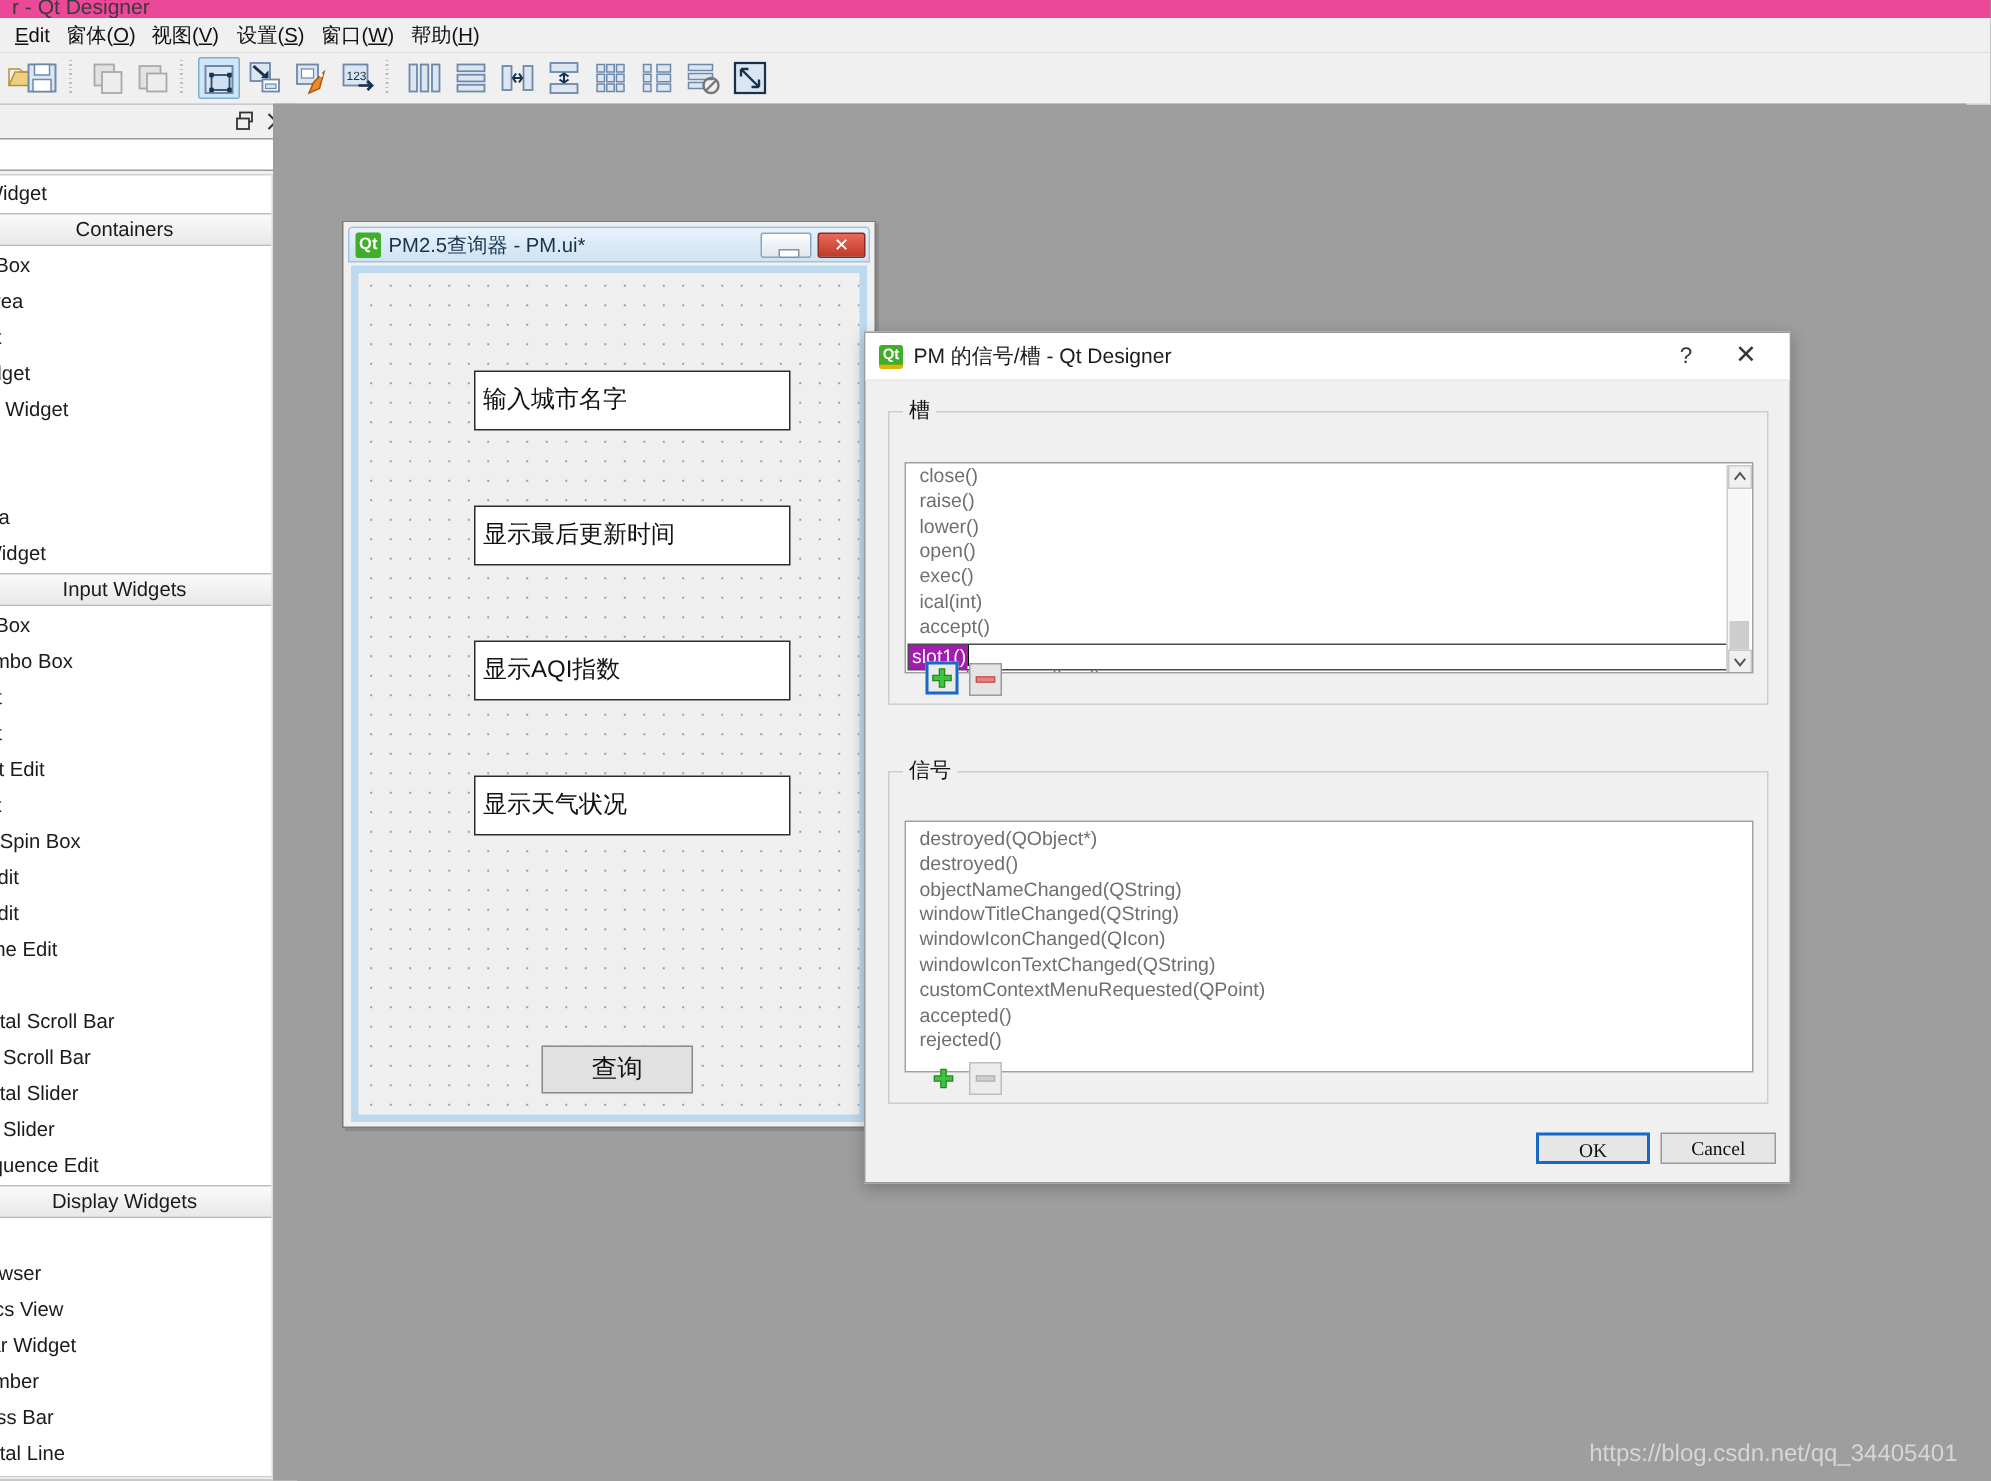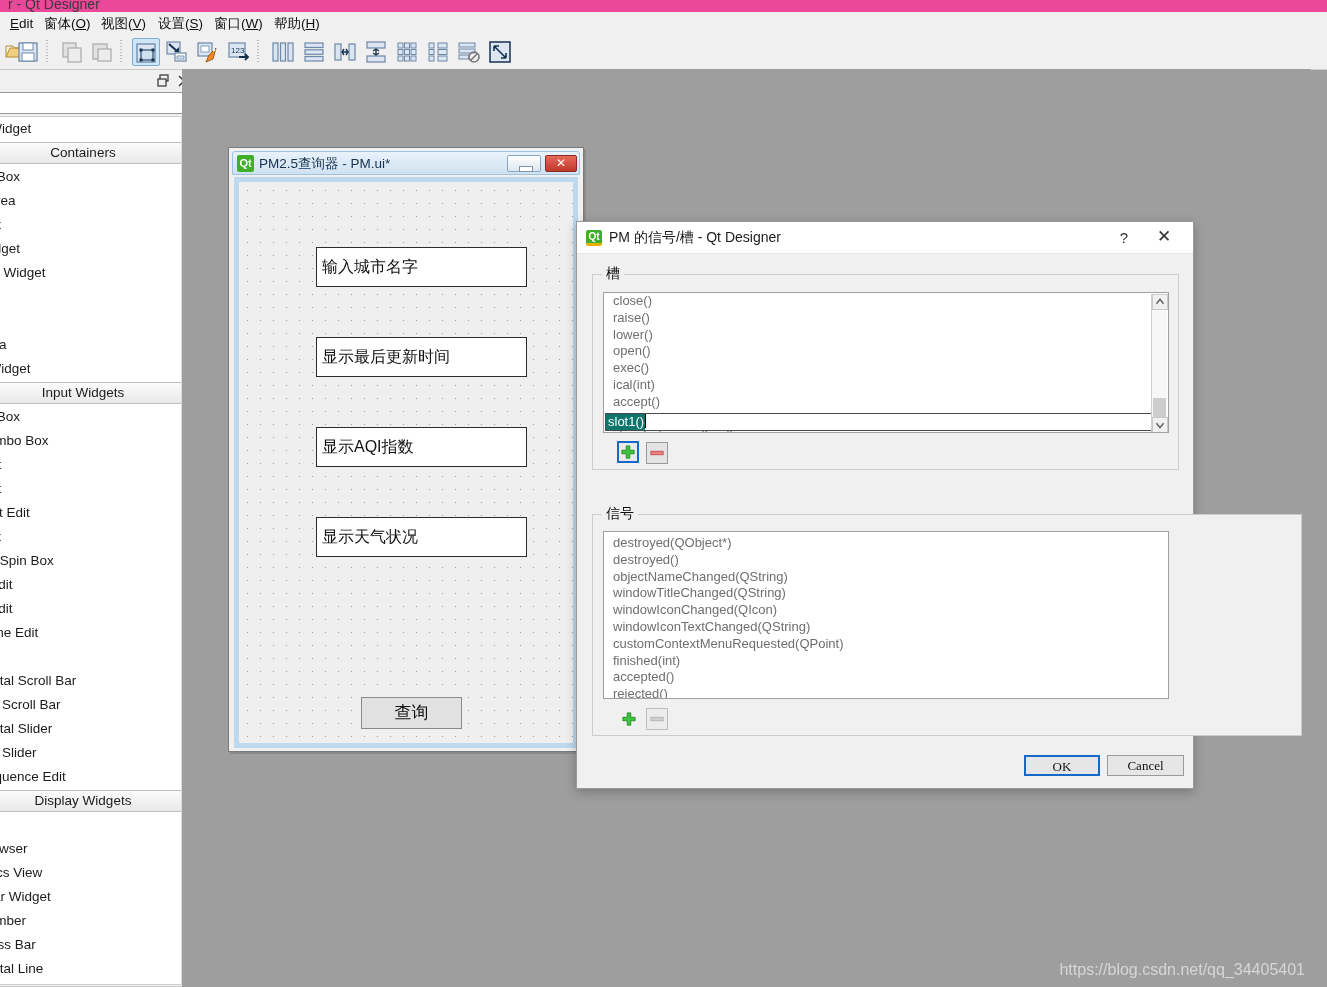--- a/index.html
+++ b/index.html
@@ -131,28 +131,28 @@
     border-bottom:3px solid #e8b000;box-sizing:border-box;}
   #dlg-title-text{position:absolute;left:32px;top:7px;font-size:14px;color:#1b1b1b;white-space:nowrap;}
   #dlg-help{position:absolute;right:58px;top:5px;width:22px;height:22px;text-align:center;
     line-height:22px;font-size:15px;color:#333;cursor:pointer;}
   #dlg-close{position:absolute;right:18px;top:5px;width:22px;height:22px;text-align:center;
     line-height:20px;font-size:17px;color:#333;cursor:pointer;}
   .group{position:absolute;border:1px solid #cdcdcd;box-sizing:border-box;background:#f0f0f0;}
   .group > .glabel{position:absolute;left:9px;top:-10px;background:#f0f0f0;padding:0 4px;
     font-size:14px;color:#111;}
   .listbox{position:absolute;background:#fff;border:1px solid #a0a0a0;box-sizing:border-box;
-    overflow:hidden;}
+    overflow:hidden;margin-top:16px;}
   .litem{height:16.8px;line-height:16.8px;font-size:13px;color:#6f6f6f;padding-left:9px;
     white-space:nowrap;cursor:default;}
   #slot-edit{
     position:absolute;left:1px;bottom:1px;width:547px;height:18px;background:#fff;
     border:1px solid #4b4b4b;box-sizing:border-box;
   }
-  #slot-edit .sel{display:inline-block;background:#0f766e;color:#fff;font-size:13px;
+  #slot-edit .sel{display:inline-block;background:#a21caf;color:#fff;font-size:13px;
     line-height:16px;padding:0 1px 0 2px;}
   #slot-edit .caret{display:inline-block;width:1px;height:14px;background:#000;
     vertical-align:-2px;margin-left:0px;}
   .vscroll{position:absolute;top:1px;width:16px;background:#f7f7f7;border-left:1px solid #cfcfcf;
     box-sizing:border-box;}
   .vscroll .arrow{width:16px;height:16px;background:#f0f0f0;border:1px solid #c9c9c9;
     box-sizing:border-box;cursor:pointer;}
   .vscroll .thumb{position:absolute;left:1px;width:13px;background:#cdcdcd;cursor:pointer;}
   .plusminus{position:absolute;width:22px;height:22px;box-sizing:border-box;cursor:pointer;}
   .plusminus.add{background:#eaeaea;border:2px solid #1669c8;}
@@ -507,32 +507,31 @@
           <path d="M6,1 H10 V6 H15 V10 H10 V15 H6 V10 H1 V6 H6 Z" fill="#3fc23f" stroke="#1f8b1f" stroke-width="1"></path>
         </svg>
       </div>
       <div class="plusminus rem" style="left:53px;top:167px;">
         <svg viewBox="0 0 16 16" width="14" height="14" style="margin:3px;">
           <rect x="1" y="6" width="14" height="4" fill="#f08080" stroke="#c04a4a" stroke-width="1"></rect>
         </svg>
       </div>
     </div>
 
-    <div class="group" style="left:15px;top:292px;width:710px;height:222px;text-decoration:underline;">
+    <div class="group" style="left:15px;top:292px;width:587px;height:222px;text-decoration:underline;">
       <div class="glabel">信号</div>
       <div class="listbox" style="left:10px;top:16px;width:566px;height:168px;">
         <div id="signals-items" style="padding-top:3px;">
             <div class="litem">destroyed(QObject*)</div>
             <div class="litem">destroyed()</div>
             <div class="litem">objectNameChanged(QString)</div>
             <div class="litem">windowTitleChanged(QString)</div>
             <div class="litem">windowIconChanged(QIcon)</div>
             <div class="litem">windowIconTextChanged(QString)</div>
             <div class="litem">customContextMenuRequested(QPoint)</div>
-            <div class="litem">finished(int)</div>
             <div class="litem">accepted()</div>
             <div class="litem">rejected()</div>
           </div>
       </div>
       <div class="plusminus add" style="left:24px;top:192px;border:2px solid transparent;background:transparent;">
         <svg class="g" viewBox="0 0 16 16" width="14" height="14" style="left:3px;top:3px;">
           <path d="M6,1 H10 V6 H15 V10 H10 V15 H6 V10 H1 V6 H6 Z" fill="#3fc23f" stroke="#1f8b1f" stroke-width="1"></path>
         </svg>
       </div>
       <div class="plusminus rem" style="left:53px;top:193px;border:1px solid #bdbdbd;background:#ececec;">

